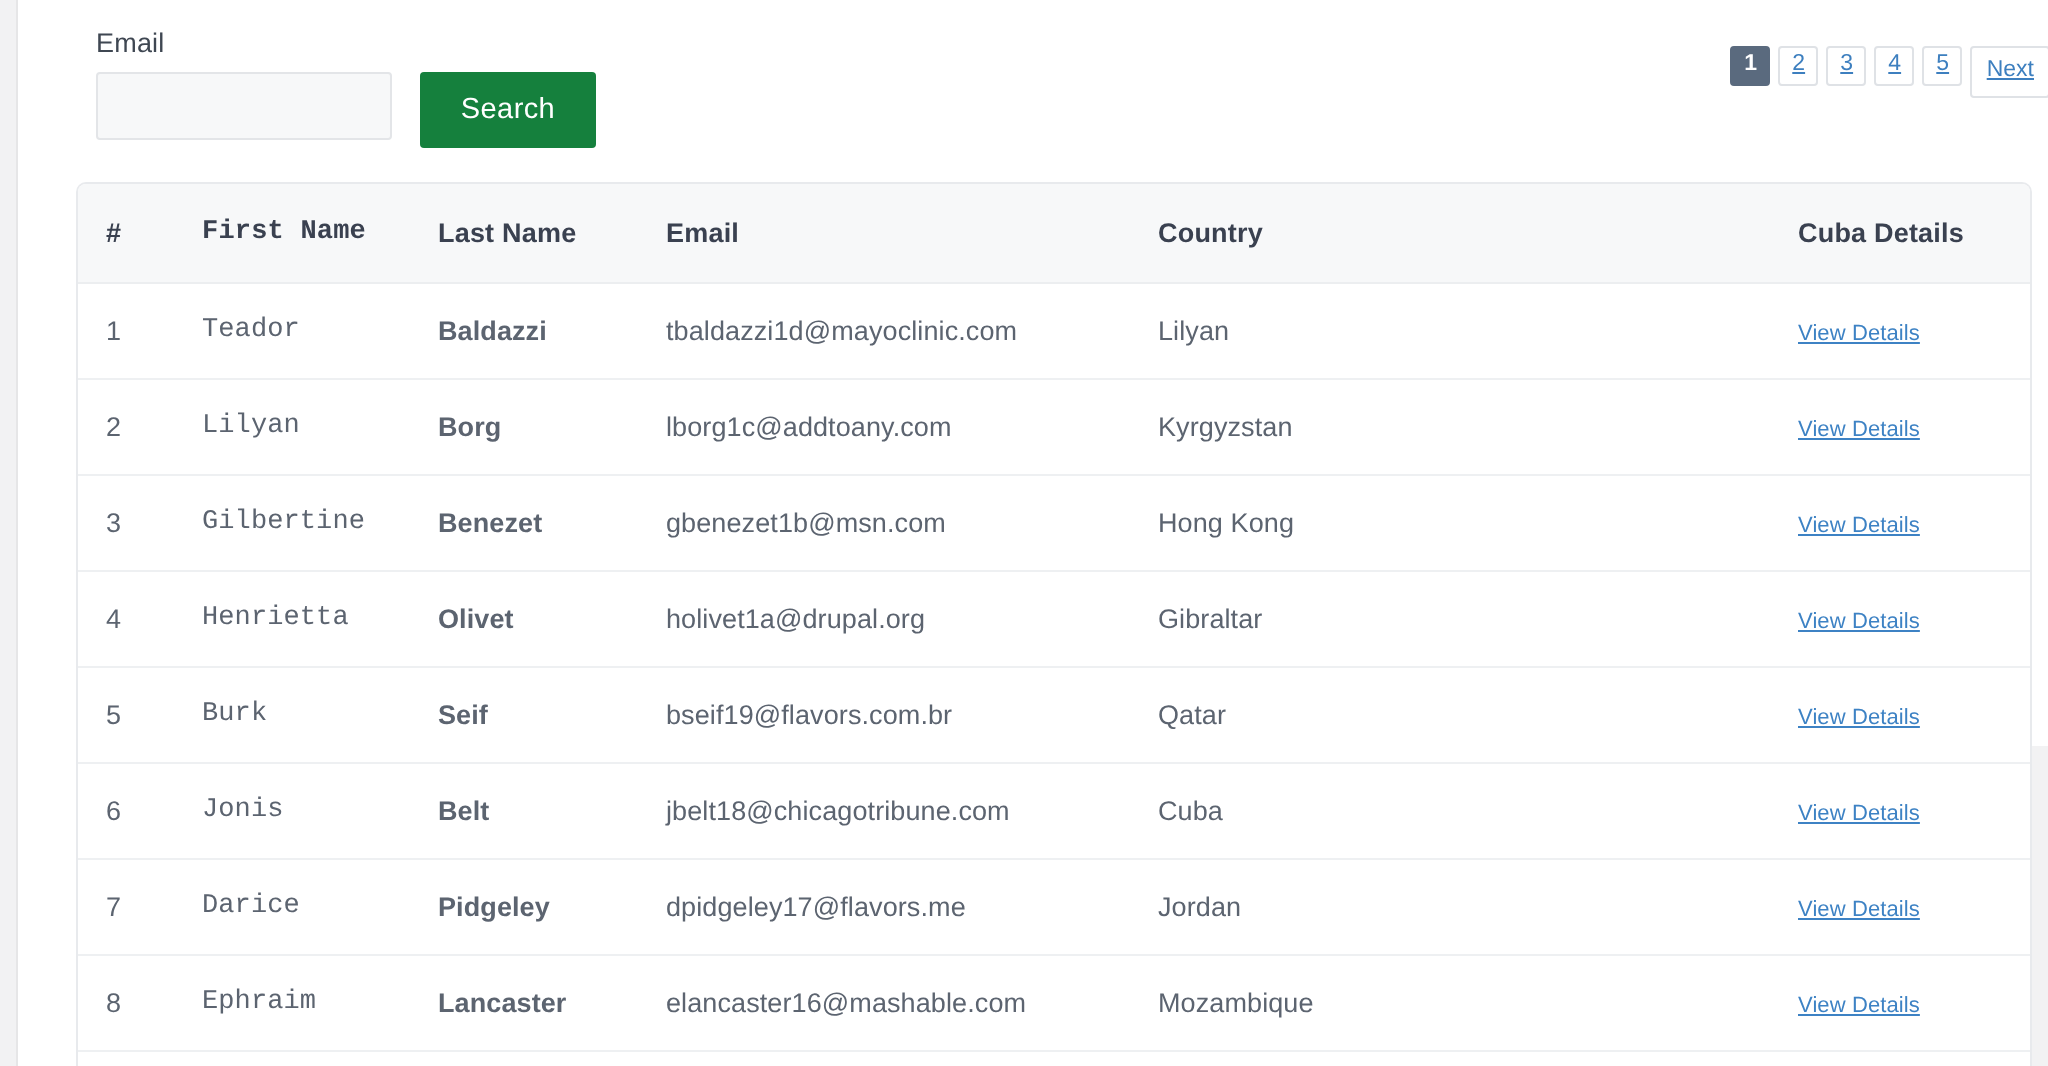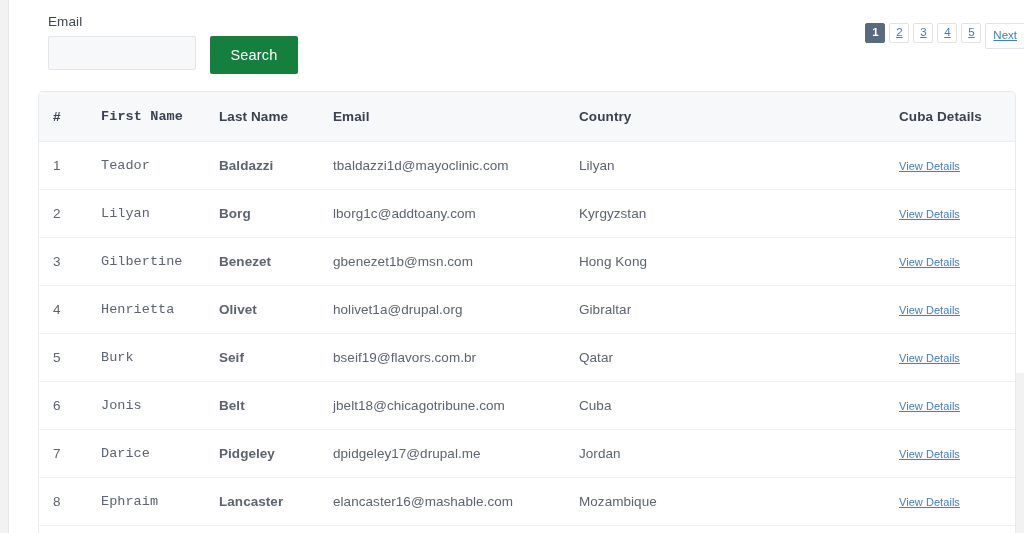--- a/index.html
+++ b/index.html
@@ -297,21 +297,21 @@
             <td class="col-first">Jonis</td>
             <td class="col-last">Belt</td>
             <td class="col-email">jbelt18@chicagotribune.com</td>
             <td class="col-country">Cuba</td>
             <td class="col-details"><a class="view-details-link">View Details</a></td>
           </tr>
           <tr>
             <td class="col-idx">7</td>
             <td class="col-first">Darice</td>
             <td class="col-last">Pidgeley</td>
-            <td class="col-email">dpidgeley17@drupal.me</td>
+            <td class="col-email">dpidgeley17@flavors.me</td>
             <td class="col-country">Jordan</td>
             <td class="col-details"><a class="view-details-link">View Details</a></td>
           </tr>
           <tr>
             <td class="col-idx">8</td>
             <td class="col-first">Ephraim</td>
             <td class="col-last">Lancaster</td>
             <td class="col-email">elancaster16@mashable.com</td>
             <td class="col-country">Mozambique</td>
             <td class="col-details"><a class="view-details-link">View Details</a></td>

